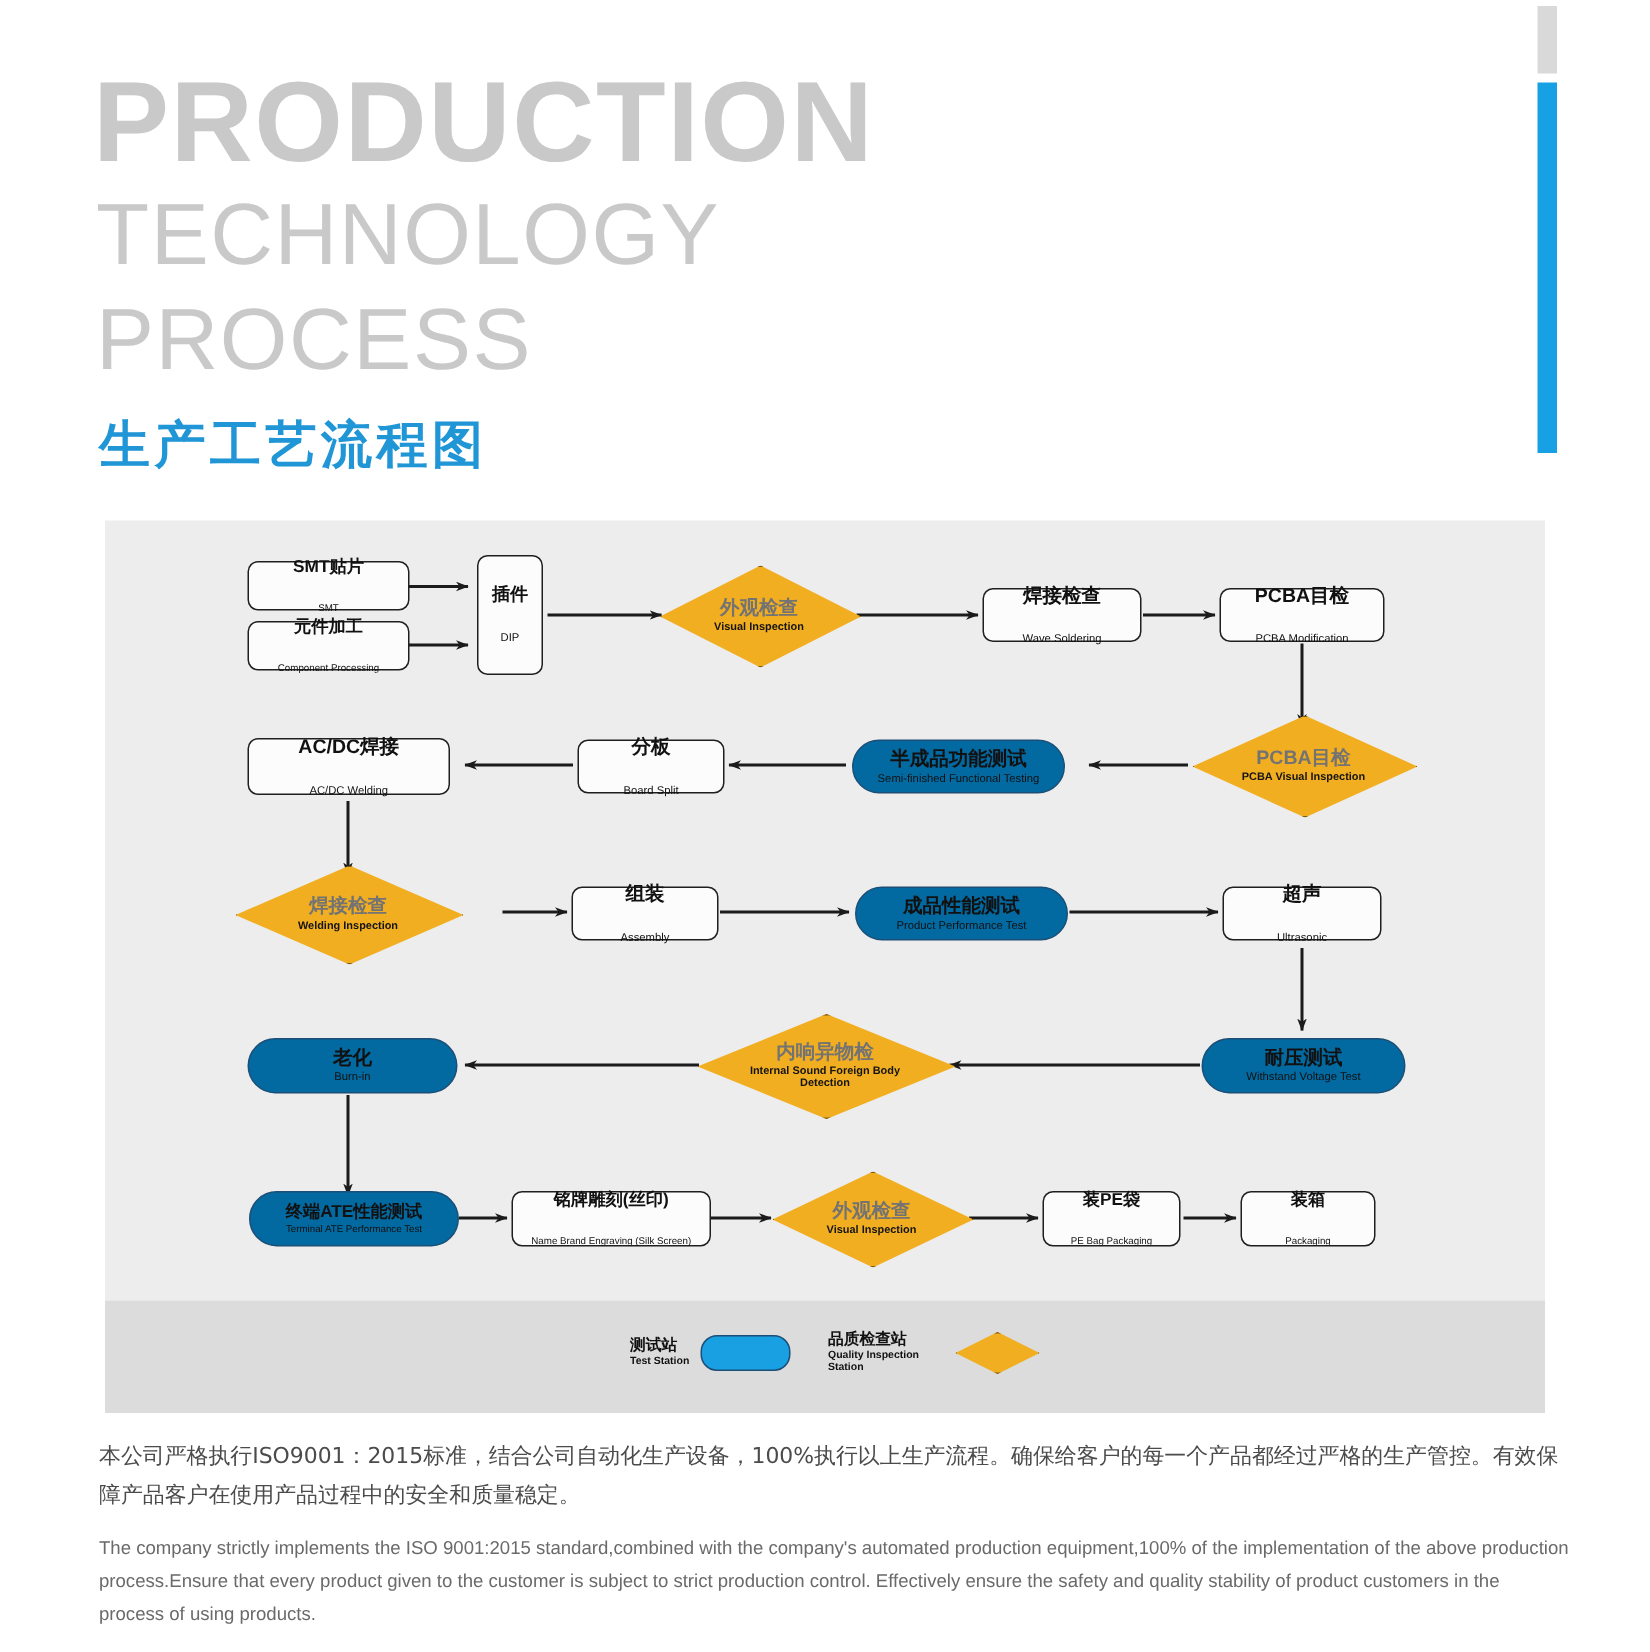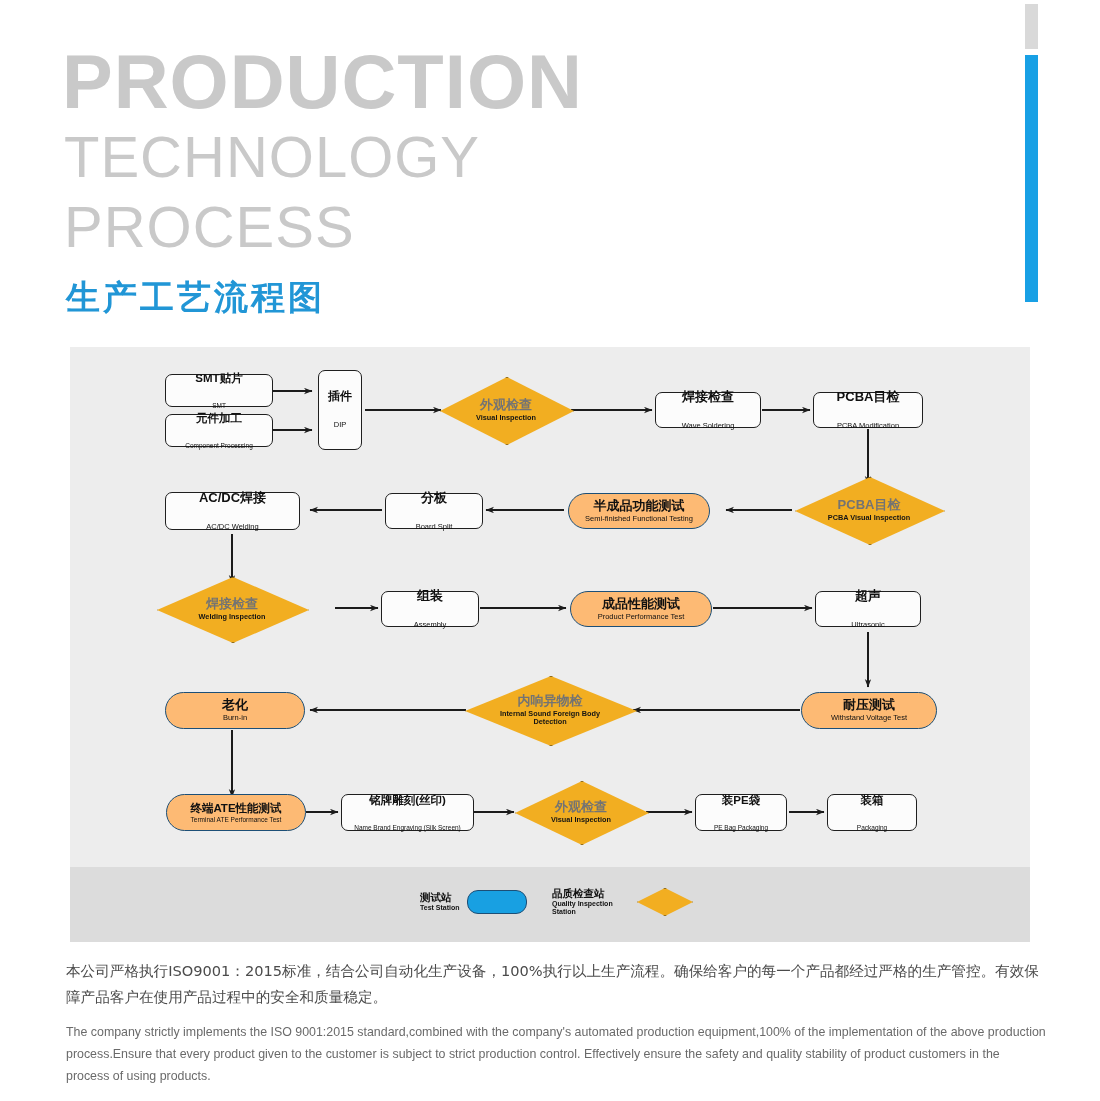--- a/index.html
+++ b/index.html
@@ -54,21 +54,21 @@
     display:flex;flex-direction:column;
     align-items:center;justify-content:center;
     text-align:center;
     border:1.6px solid #1f1f1f;
     background:#fcfcfc;
     line-height:1.08;
   }
   .node.rect{border-radius:7px;gap:16px;}
   .node.pill{
     border-radius:22px;
-    background:#fdba74;
+    background:#0369a1;
     border:1.6px solid #1c4f77;
   }
   .node .cn{font-size:13px;font-weight:bold;color:#111;white-space:nowrap;}
   .node .en{font-size:7.5px;font-weight:normal;color:#111;margin-top:2px;white-space:nowrap;}
   .node.small .cn{font-size:11.5px;}
   .node.small .en{font-size:6.5px;}
   .node.vert .cn{font-size:12px;}
 
   
   .dia{

